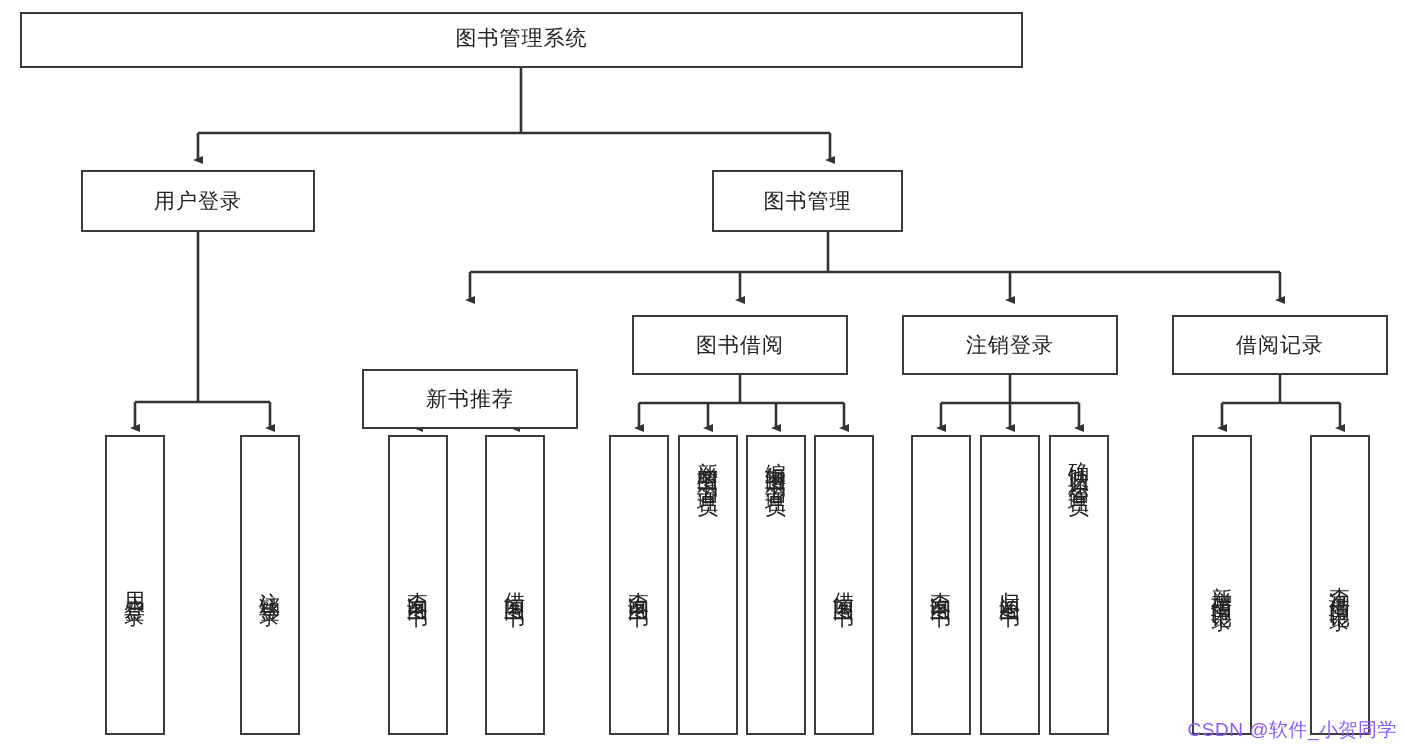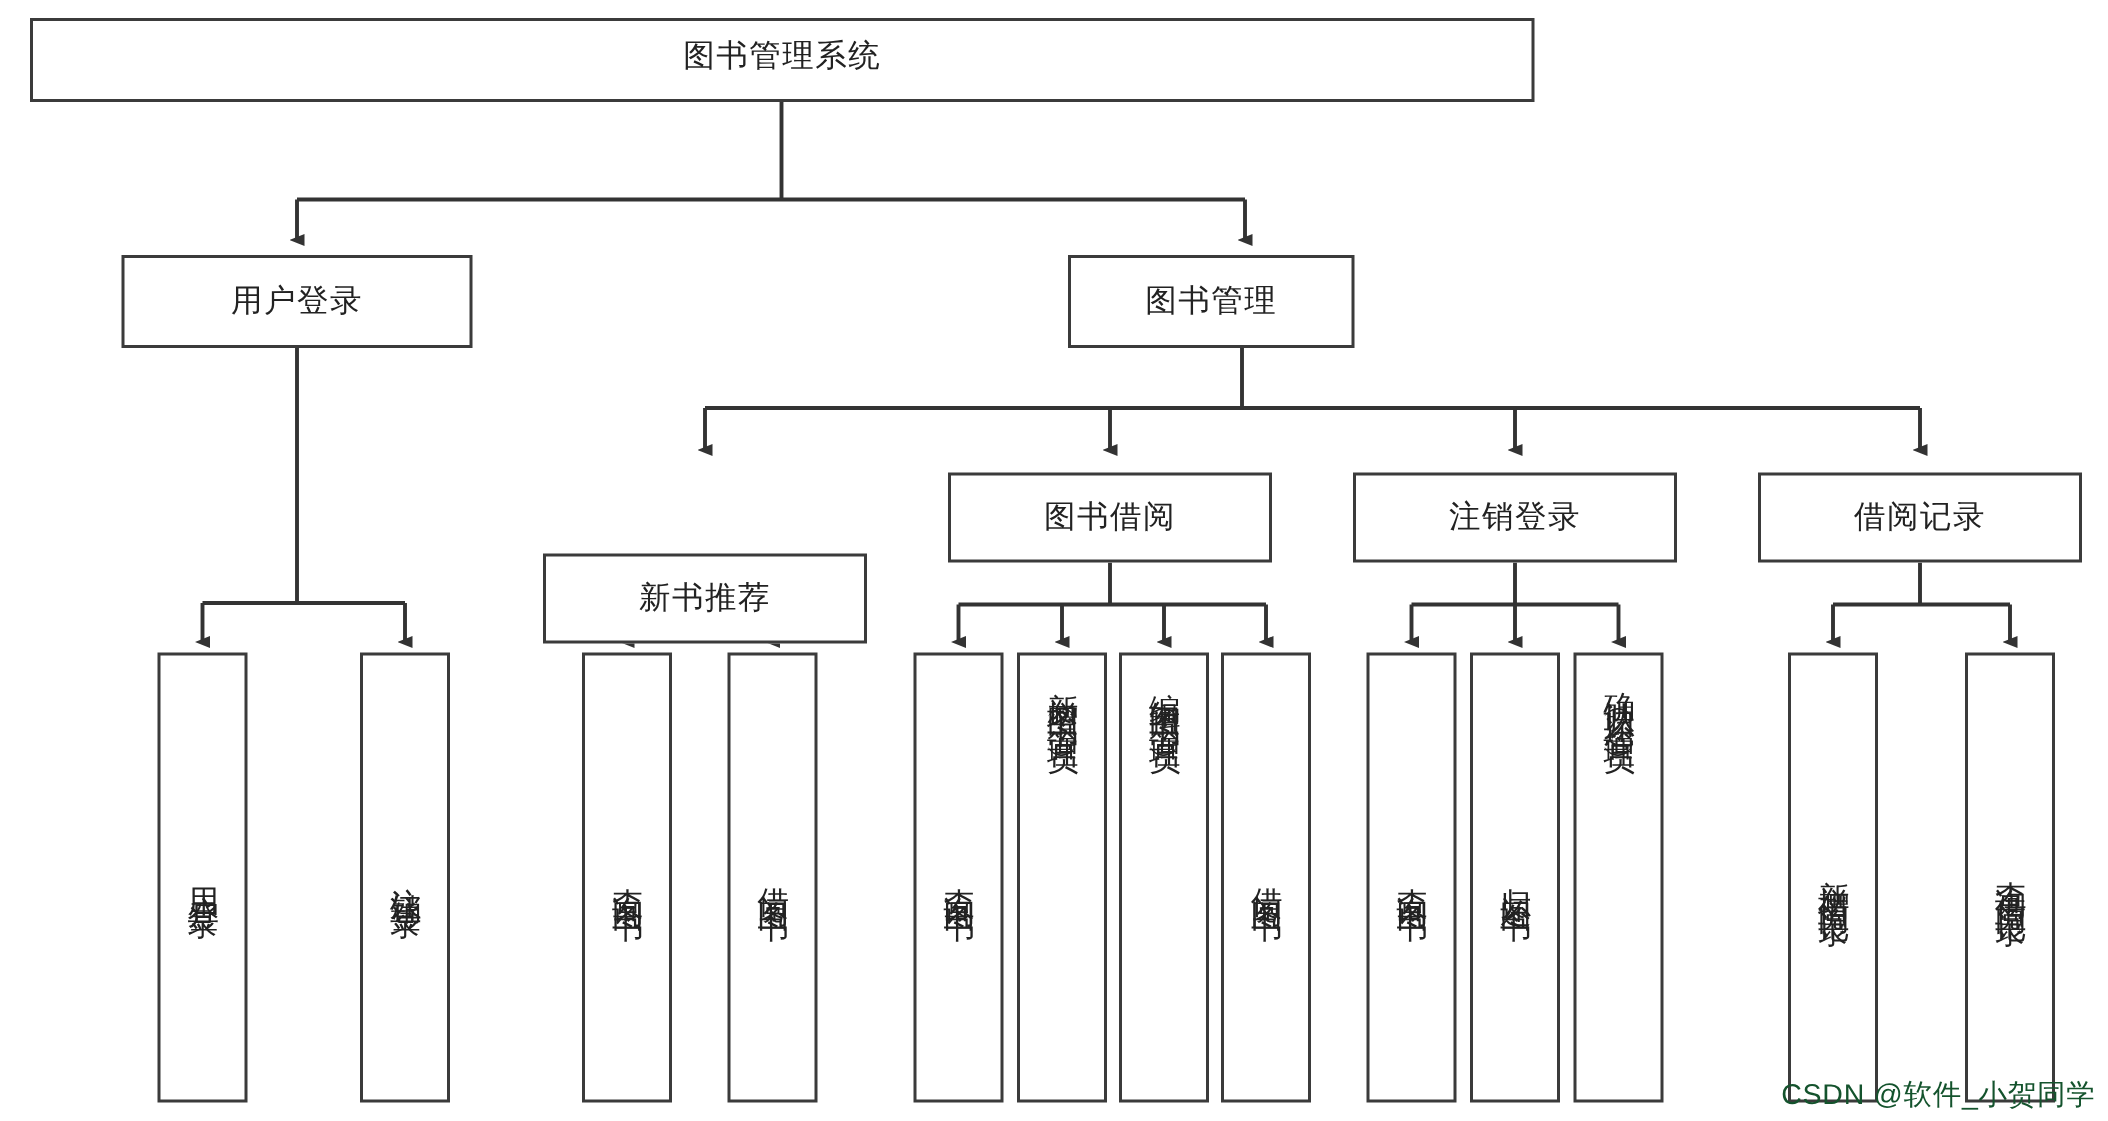--- a/index.html
+++ b/index.html
@@ -46,21 +46,21 @@
   }
   
   .node.vertical.toptext{align-items:flex-start;}
   .node.vertical.toptext .label{padding-top:8px;}
 
   .watermark{
     position:absolute;
     right:8px;
     bottom:4px;
     font-size:19px;
-    color:#14532d;
+    color:#8b5cf6;
     white-space:nowrap;
     letter-spacing:0.5px;
   }
 </style>
 </head>
 <body>
 
 <div id="canvas">
 
   <svg class="links" viewBox="0 0 1405 747">

